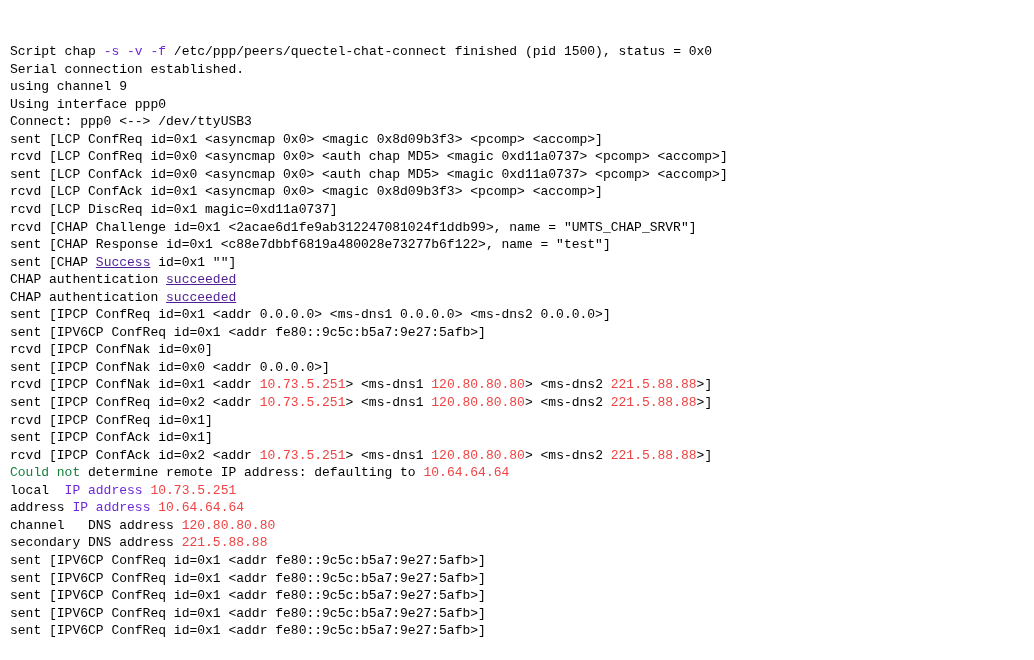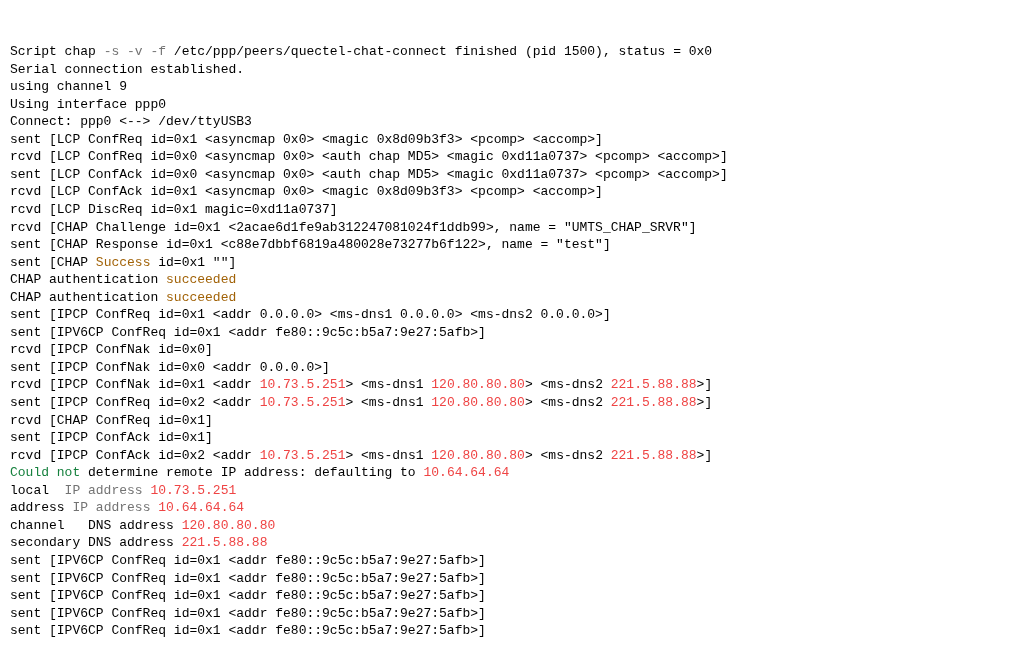--- a/index.html
+++ b/index.html
@@ -5,22 +5,22 @@
     body {
       background: #ffffff;
       color: #000000;
       font-family: "Consolas", "Monaco", "Courier New", monospace;
       font-size: 13px;
       line-height: 1.35;
       margin: 0;
       padding: 8px 10px;
       white-space: pre;
     }
-    .c-blue   { color: #737373; }
-    .c-green  { color: #a16207; }
+    .c-blue   { color: #6d28d9; }
+    .c-green  { color: #4c1d95; text-decoration: underline; }
     .c-pink   { color: #ef4444; }
     .c-olive  { color: #15803d; }
   </style>
 </head>
 <body>
 
 <div><span><span>Script chap </span><span class="c-blue">-s -v -f</span><span> /etc/ppp/peers/quectel-chat-connect finished (pid 1500), status = 0x0</span></span>
 <span>Serial connection established.</span>
 <span>using channel 9</span>
 <span>Using interface ppp0</span>
@@ -34,21 +34,21 @@
 <span>sent [CHAP Response id=0x1 &lt;c88e7dbbf6819a480028e73277b6f122&gt;, name = "test"]</span>
 <span><span>sent [CHAP </span><span class="c-green">Success</span><span> id=0x1 ""]</span></span>
 <span><span>CHAP authentication </span><span class="c-green">succeeded</span></span>
 <span><span>CHAP authentication </span><span class="c-green">succeeded</span></span>
 <span>sent [IPCP ConfReq id=0x1 &lt;addr 0.0.0.0&gt; &lt;ms-dns1 0.0.0.0&gt; &lt;ms-dns2 0.0.0.0&gt;]</span>
 <span>sent [IPV6CP ConfReq id=0x1 &lt;addr fe80::9c5c:b5a7:9e27:5afb&gt;]</span>
 <span>rcvd [IPCP ConfNak id=0x0]</span>
 <span>sent [IPCP ConfNak id=0x0 &lt;addr 0.0.0.0&gt;]</span>
 <span><span>rcvd [IPCP ConfNak id=0x1 &lt;addr </span><span class="c-pink">10.73.5.251</span><span>&gt; &lt;ms-dns1 </span><span class="c-pink">120.80.80.80</span><span>&gt; &lt;ms-dns2 </span><span class="c-pink">221.5.88.88</span><span>&gt;]</span></span>
 <span><span>sent [IPCP ConfReq id=0x2 &lt;addr </span><span class="c-pink">10.73.5.251</span><span>&gt; &lt;ms-dns1 </span><span class="c-pink">120.80.80.80</span><span>&gt; &lt;ms-dns2 </span><span class="c-pink">221.5.88.88</span><span>&gt;]</span></span>
-<span>rcvd [CHAP ConfReq id=0x1]</span>
+<span>rcvd [IPCP ConfReq id=0x1]</span>
 <span>sent [IPCP ConfAck id=0x1]</span>
 <span><span>rcvd [IPCP ConfAck id=0x2 &lt;addr </span><span class="c-pink">10.73.5.251</span><span>&gt; &lt;ms-dns1 </span><span class="c-pink">120.80.80.80</span><span>&gt; &lt;ms-dns2 </span><span class="c-pink">221.5.88.88</span><span>&gt;]</span></span>
 <span><span class="c-olive">Could not</span><span> determine remote IP address: defaulting to </span><span class="c-pink">10.64.64.64</span></span>
 <span><span>local  </span><span class="c-blue">IP address</span><span> </span><span class="c-pink">10.73.5.251</span></span>
 <span><span>address </span><span class="c-blue">IP address</span><span> </span><span class="c-pink">10.64.64.64</span></span>
 <span><span>channel   DNS address </span><span class="c-pink">120.80.80.80</span></span>
 <span><span>secondary DNS address </span><span class="c-pink">221.5.88.88</span></span>
 <span>sent [IPV6CP ConfReq id=0x1 &lt;addr fe80::9c5c:b5a7:9e27:5afb&gt;]</span>
 <span>sent [IPV6CP ConfReq id=0x1 &lt;addr fe80::9c5c:b5a7:9e27:5afb&gt;]</span>
 <span>sent [IPV6CP ConfReq id=0x1 &lt;addr fe80::9c5c:b5a7:9e27:5afb&gt;]</span>

